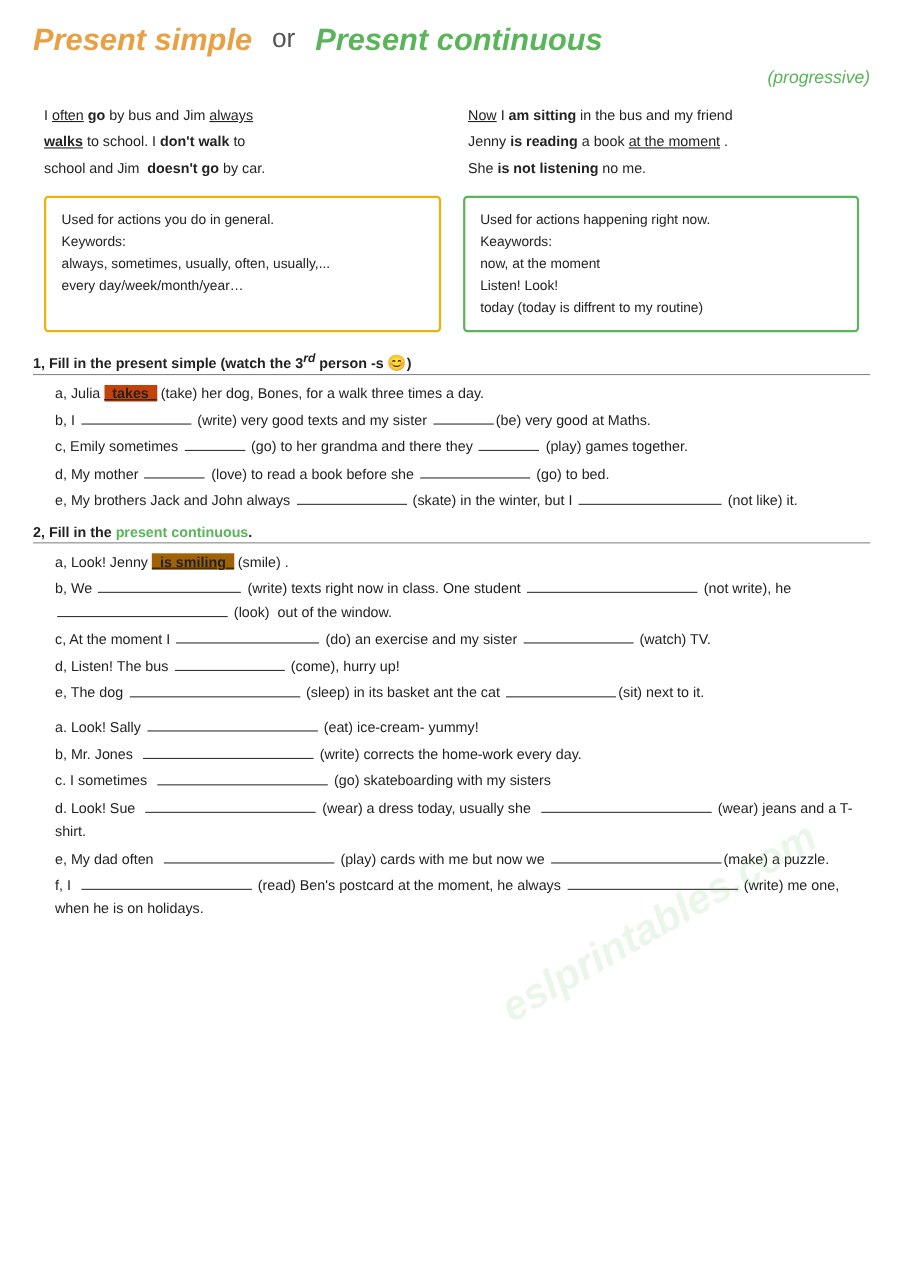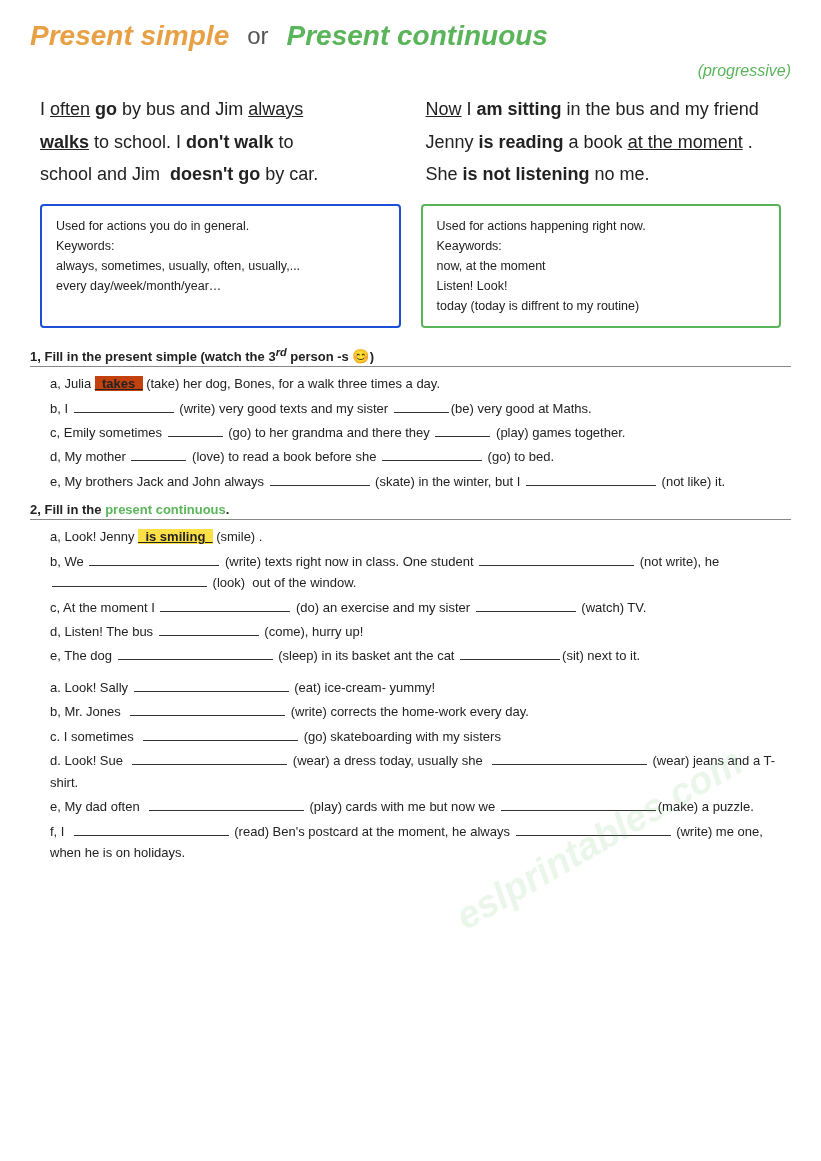--- a/index.html
+++ b/index.html
@@ -46,36 +46,36 @@
       font-style: italic;
     }
     .examples-row {
       display: flex;
       gap: 30px;
       margin-bottom: 12px;
       padding: 0 10px;
     }
     .examples-col {
       flex: 1;
-      font-size: 18px;
+      font-size: 13px;
       line-height: 1.7;
     }
     .examples-col p {
       margin-bottom: 2px;
     }
     .bold { font-weight: bold; }
     .underline { text-decoration: underline; }
     .boxes-row {
       display: flex;
       gap: 20px;
       margin: 12px 10px 18px 10px;
     }
     .info-box {
       flex: 1;
-      border: 2px solid #1d4ed8;
+      border: 2px solid #eab308;
       border-radius: 4px;
       padding: 10px 14px;
       font-size: 12.5px;
       line-height: 1.6;
     }
     .info-box.green {
       border-color: #5ab55a;
     }
     .info-box .kw {
       font-weight: normal;
@@ -106,21 +106,21 @@
     .blank-sm { min-width: 55px; }
     .blank-md { min-width: 100px; }
     .blank-lg { min-width: 130px; }
     .blank-xl { min-width: 155px; }
     .highlight-yellow {
       background: #c2410c;
       text-decoration: underline;
       font-weight: bold;
     }
     .highlight-green {
-      background: #fde047;
+      background: #a16207;
       text-decoration: underline;
       font-weight: bold;
     }
     .smiley { font-size: 14px; }
     sup { font-size: 11px; font-style: italic; }
     .watermark {
       position: fixed;
       right: 60px;
       bottom: 300px;
       opacity: 0.13;

